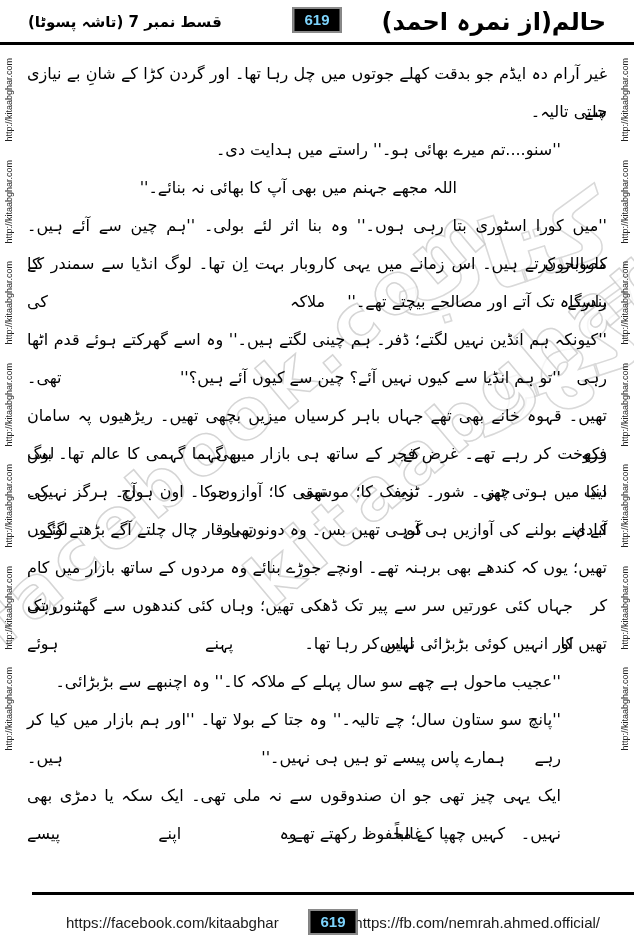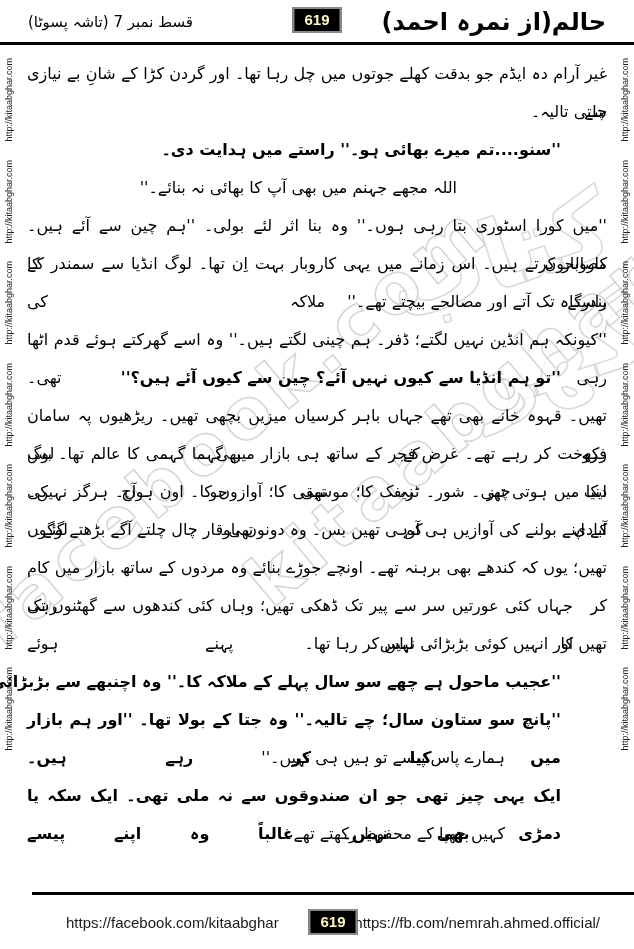--- a/index.html
+++ b/index.html
@@ -22,33 +22,33 @@
             display:flex;flex-direction:column;justify-content:flex-start;align-items:center;gap:18px;}
   .side-col.left{left:1px;}
   .side-col.right{right:1px;}
   .side-col span{writing-mode:vertical-rl;transform:rotate(180deg);
                  font-size:9px;color:#1f1f1f;font-family:"Liberation Sans",sans-serif;
                  white-space:nowrap;}
 
   
   .header{position:relative;z-index:3;height:40px;display:flex;align-items:center;
           justify-content:space-between;padding:2px 28px 0 28px;border-bottom:3px solid #000;}
-  .hdr-episode{font-size:15px;font-weight:normal;direction:rtl;color:#000;}
+  .hdr-episode{font-size:15px;font-weight:bold;direction:rtl;color:#000;}
   .hdr-title{font-size:24px;font-weight:bold;direction:rtl;color:#000;}
-  .badge{background:#000;color:#fef9c3;border:2px solid #8a8a8a;
+  .badge{background:#000;color:#7dd3fc;border:2px solid #8a8a8a;
          font-family:"Liberation Sans",sans-serif;font-weight:bold;font-size:15px;
          padding:1px 10px;line-height:20px;}
   .header .badge{position:absolute;left:50%;top:7px;transform:translateX(-50%);}
 
   
   .body-text{position:relative;z-index:1;direction:rtl;padding:10px 27px 0 27px;color:#000;}
   .line{font-size:16px;line-height:38px;height:38px;text-align:right;white-space:nowrap;overflow:visible;}
   .line.j{white-space:normal;text-align:justify;text-align-last:justify;}
   .ind-sm{margin-right:34px;}
-  .ind1{margin-right:46px;font-weight:bold;}
+  .ind1{margin-right:46px;}
   .ind2{margin-right:102px;}
   .ind3{margin-right:150px;}
 
   
   .footer{position:absolute;z-index:3;left:0;right:0;bottom:0;height:54px;
           border-top:3px solid #000;display:flex;align-items:center;
           justify-content:space-between;padding:0 34px;background:#fff;margin-left:32px;}
   .footer .url{font-family:"Liberation Sans",sans-serif;font-size:15px;color:#1a1a1a;}
   .footer .badge{position:absolute;left:50%;transform:translateX(-50%);}
 </style>

